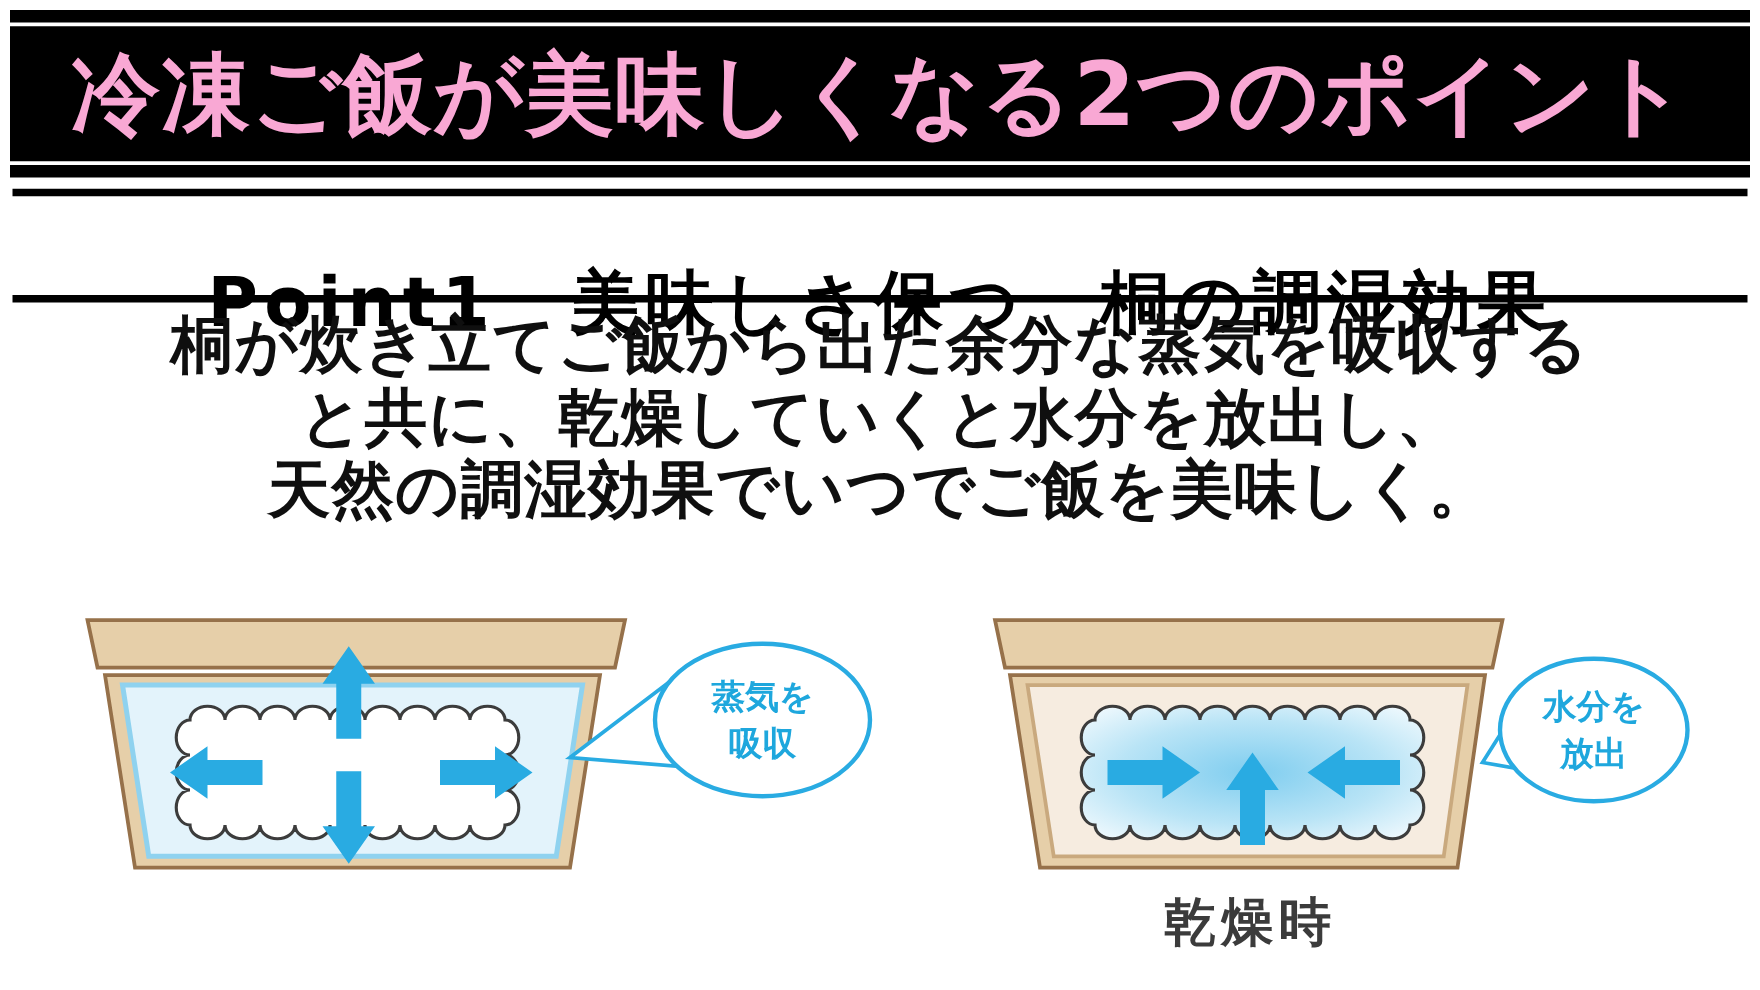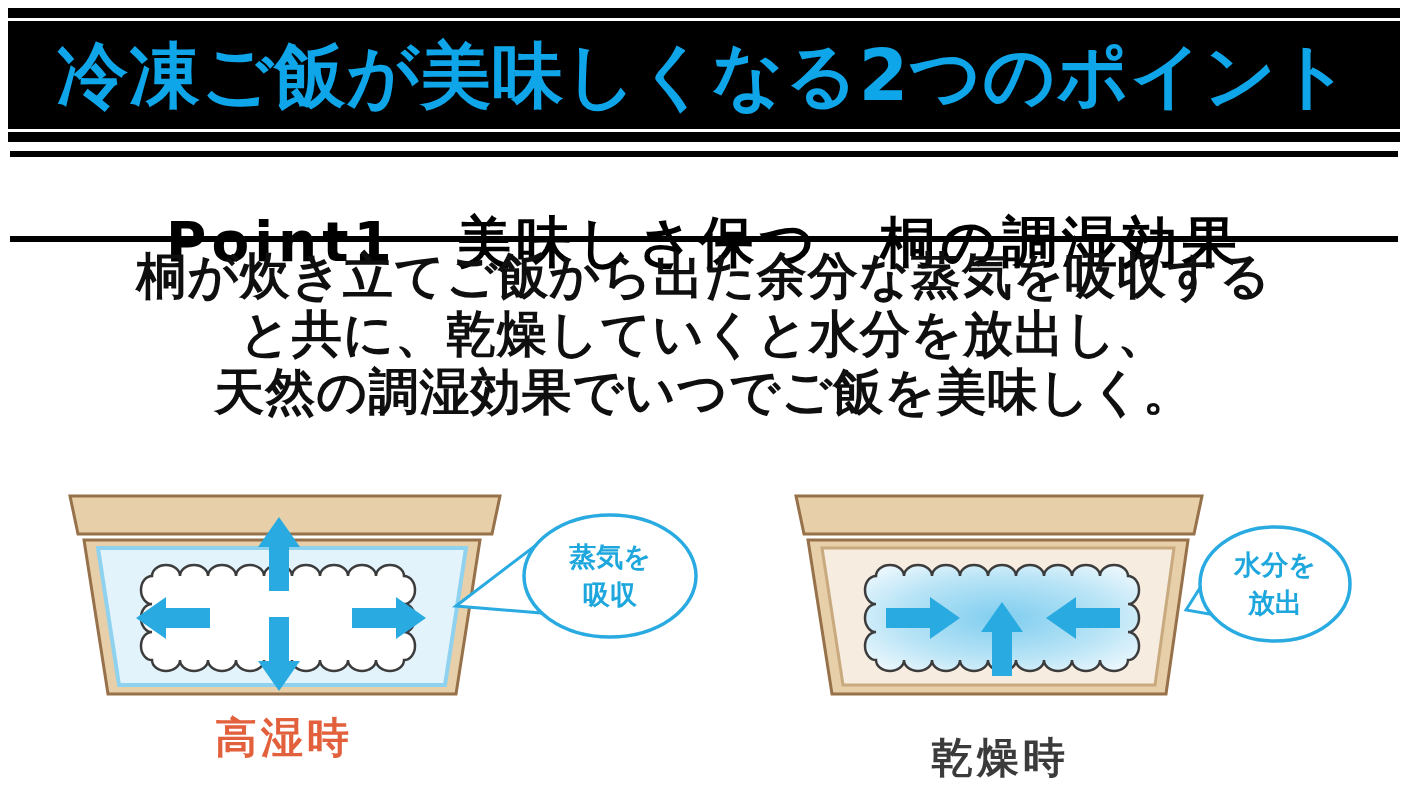--- a/index.html
+++ b/index.html
@@ -10,21 +10,21 @@
   }
   
   .banner{
     position:absolute;left:8px;right:8px;top:8px;height:134px;
     background:#000;display:flex;align-items:center;justify-content:center;
   }
   .banner-rule{position:absolute;left:0;right:0;height:3px;background:#fff;}
   .banner-rule.top{top:10px;}
   .banner-rule.bottom{bottom:10px;}
   .banner-title{
-    color:#0ea5e9;font-size:71px;font-weight:900;letter-spacing:1px;
+    color:#f9a8d4;font-size:71px;font-weight:900;letter-spacing:1px;
     white-space:nowrap;line-height:1;
   }
   
   .rule{position:absolute;left:10px;right:10px;height:6px;background:#000;}
   .rule.a{top:151px;}
   .rule.b{top:236px;}
   .heading{
     position:absolute;left:0;right:0;top:158px;height:76px;line-height:76px;
     text-align:center;font-size:55px;font-weight:900;letter-spacing:5px;
     color:#000;white-space:nowrap;
@@ -38,21 +38,21 @@
   .body-line{white-space:nowrap;}
   
   .diagram{position:absolute;top:488px;}
   .diagram.humid{left:52px;width:650px;height:290px;}
   .diagram.dry{left:788px;width:570px;height:290px;}
   .diagram-label{
     position:absolute;top:222px;transform:translateX(-50%);
     font-size:42px;font-weight:900;letter-spacing:4px;white-space:nowrap;
   }
   .humid .diagram-label{left:232px;color:#e2603b;}
-  .dry .diagram-label{left:212px;color:#3b3b3b;margin-top:20px;}
+  .dry .diagram-label{left:212px;color:#3b3b3b;}
   svg{display:block;}
   .bubble-text{
     font-family:"DejaVu Sans","Liberation Sans",sans-serif;
     font-size:27px;font-weight:bold;fill:#1ea7dd;
   }
 </style>
 </head>
 <body>
 
 <header class="banner">
@@ -89,21 +89,20 @@
     <polygon points="0,-10 44,-10 44,-21 74,0 44,21 44,10 0,10" fill="#29abe2" transform="translate(300,130)"></polygon>
     <polygon points="0,-10 44,-10 44,-21 74,0 44,21 44,10 0,10" fill="#29abe2" transform="translate(158,130) rotate(180)"></polygon>
     <polygon points="0,-10 44,-10 44,-21 74,0 44,21 44,10 0,10" fill="#29abe2" transform="translate(227,103) rotate(-90)"></polygon>
     <polygon points="0,-10 44,-10 44,-21 74,0 44,21 44,10 0,10" fill="#29abe2" transform="translate(227,129) rotate(90)"></polygon>
 
     <polygon points="404,118 496,48 502,126" fill="#ffffff" stroke="#29abe2" stroke-width="3"></polygon>
     <ellipse cx="558" cy="88" rx="86" ry="61" fill="#ffffff" stroke="#29abe2" stroke-width="3.5"></ellipse>
     <text class="bubble-text" x="558" y="78" text-anchor="middle">蒸気を</text>
     <text class="bubble-text" x="558" y="116" text-anchor="middle">吸収</text>
   </svg>
-  <div class="diagram-label">高湿時</div>
 </div>
 
 <div class="diagram dry">
   <svg width="570" height="212" viewBox="0 0 570 212">
     <defs>
       <radialGradient id="riceBlue" cx="50%" cy="50%" r="65%">
         <stop offset="0%" stop-color="#7fcdef"></stop>
         <stop offset="60%" stop-color="#b9e4f6"></stop>
         <stop offset="100%" stop-color="#edf8fd"></stop>
       </radialGradient>

